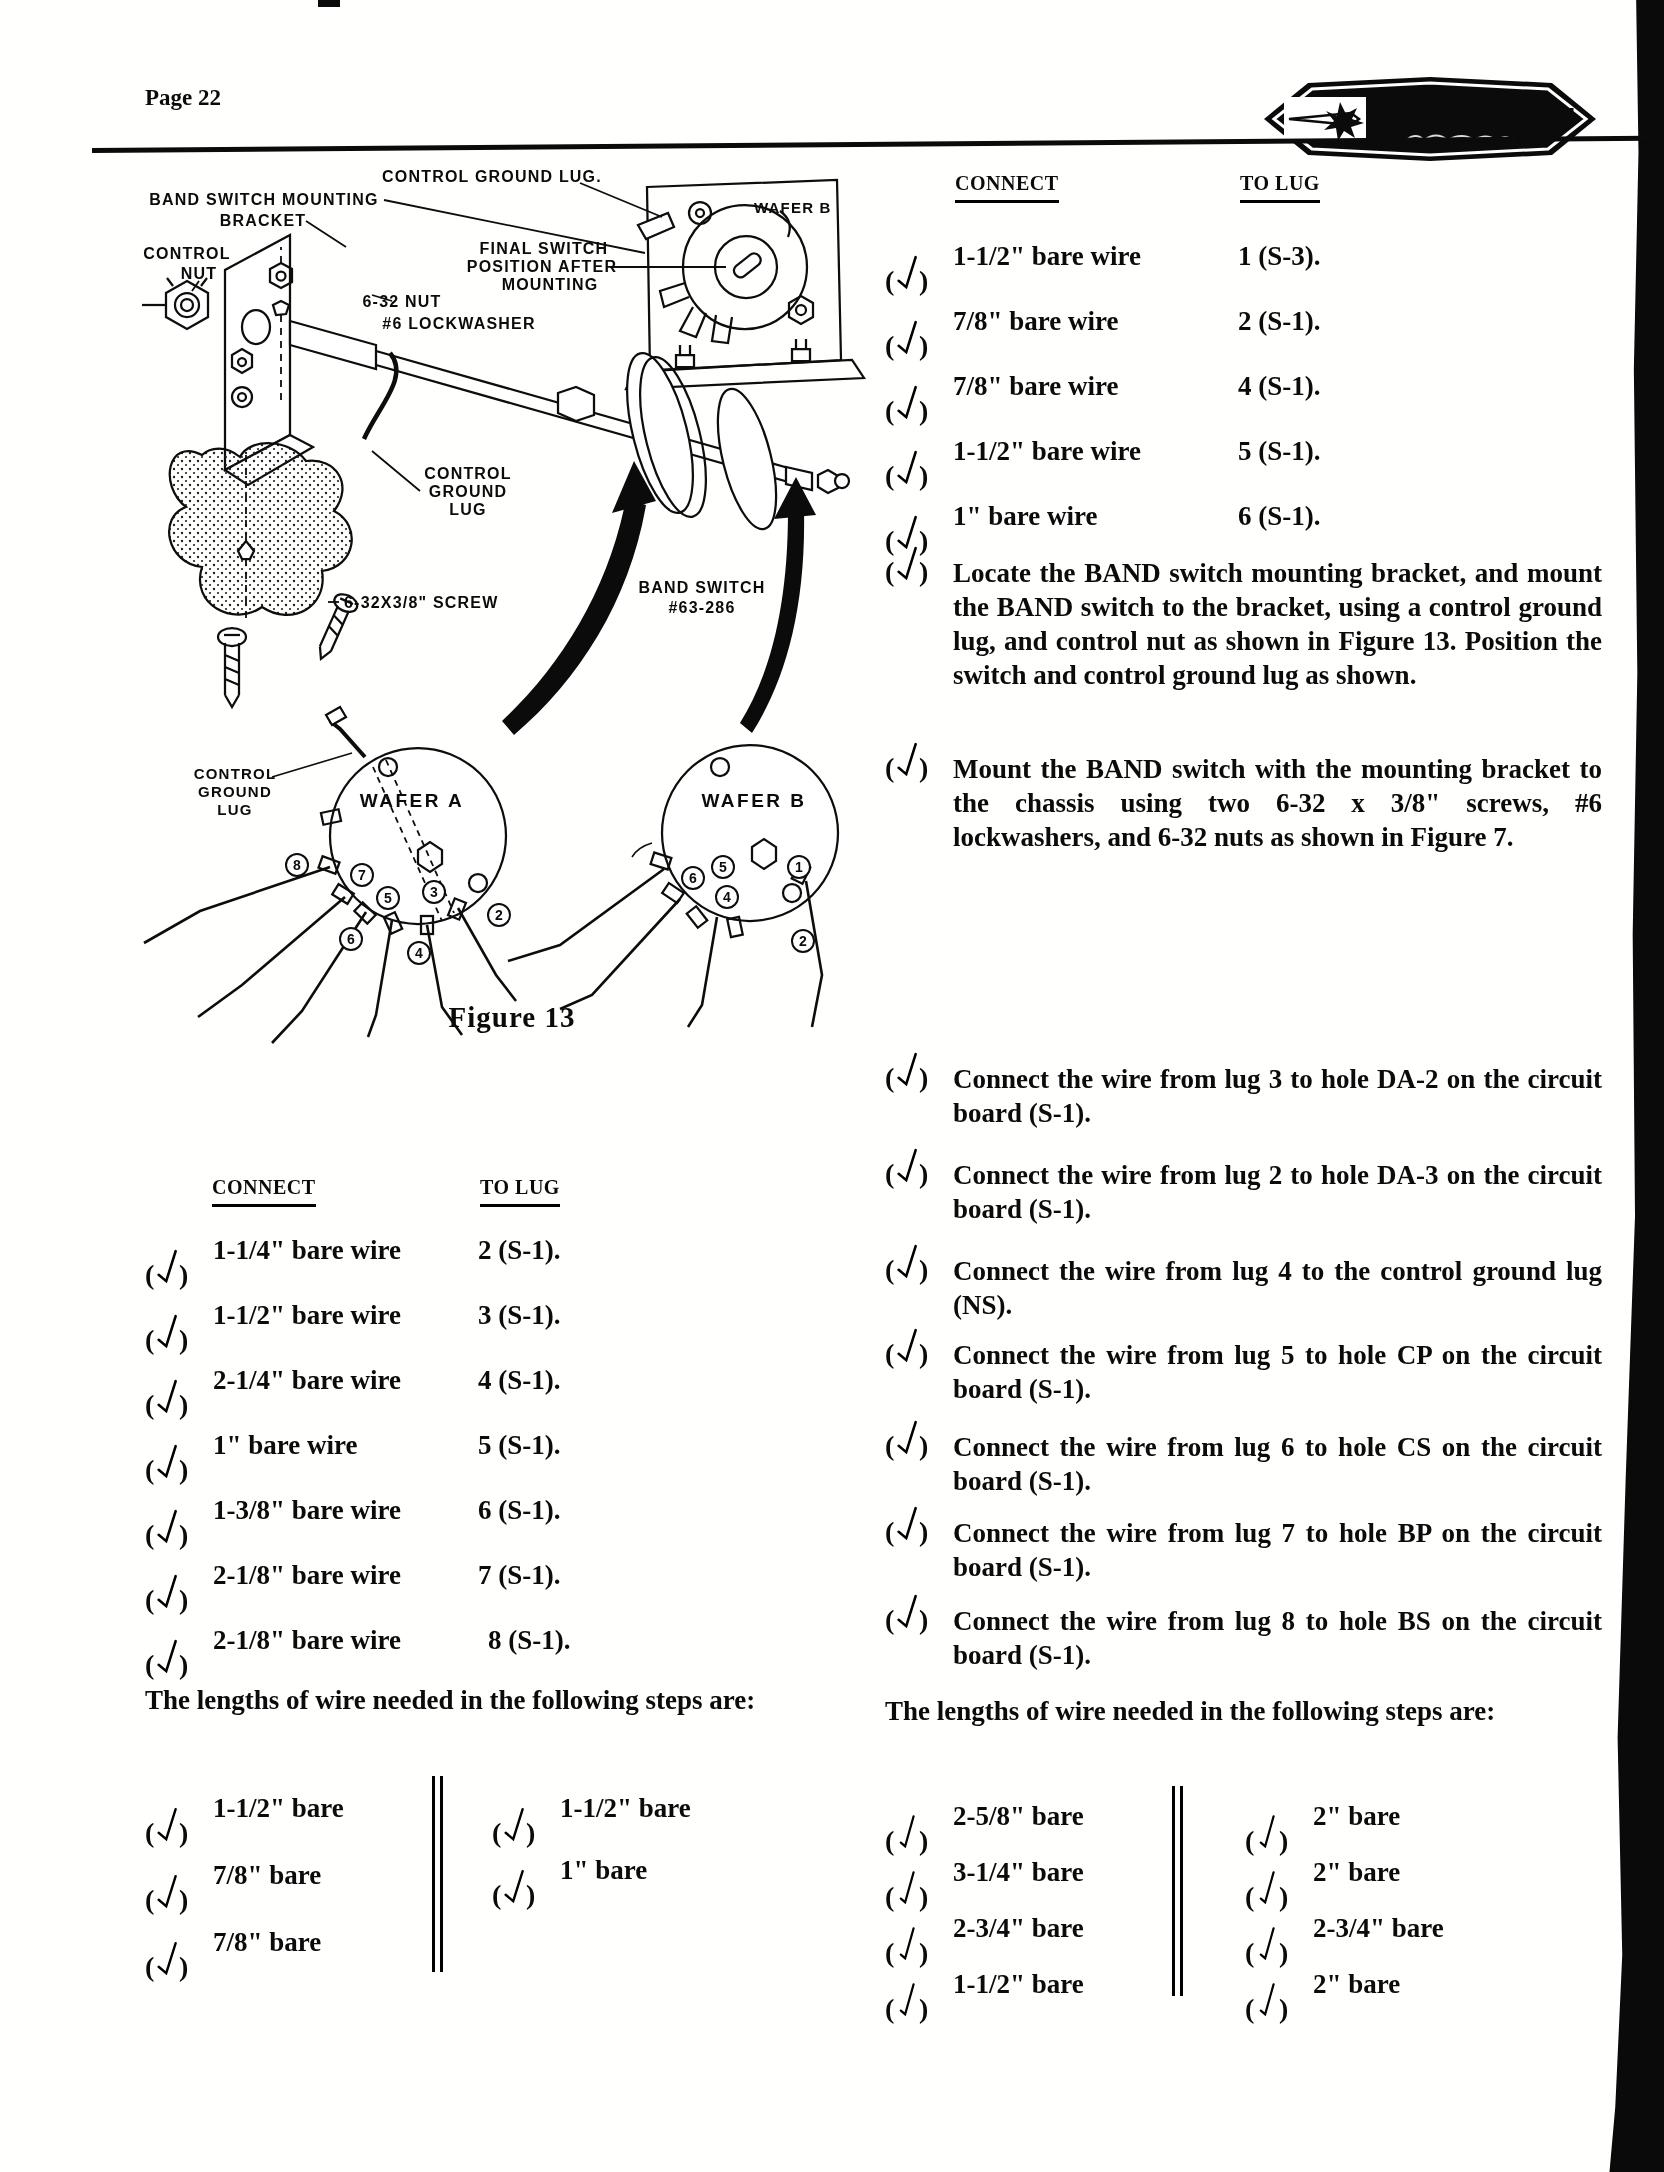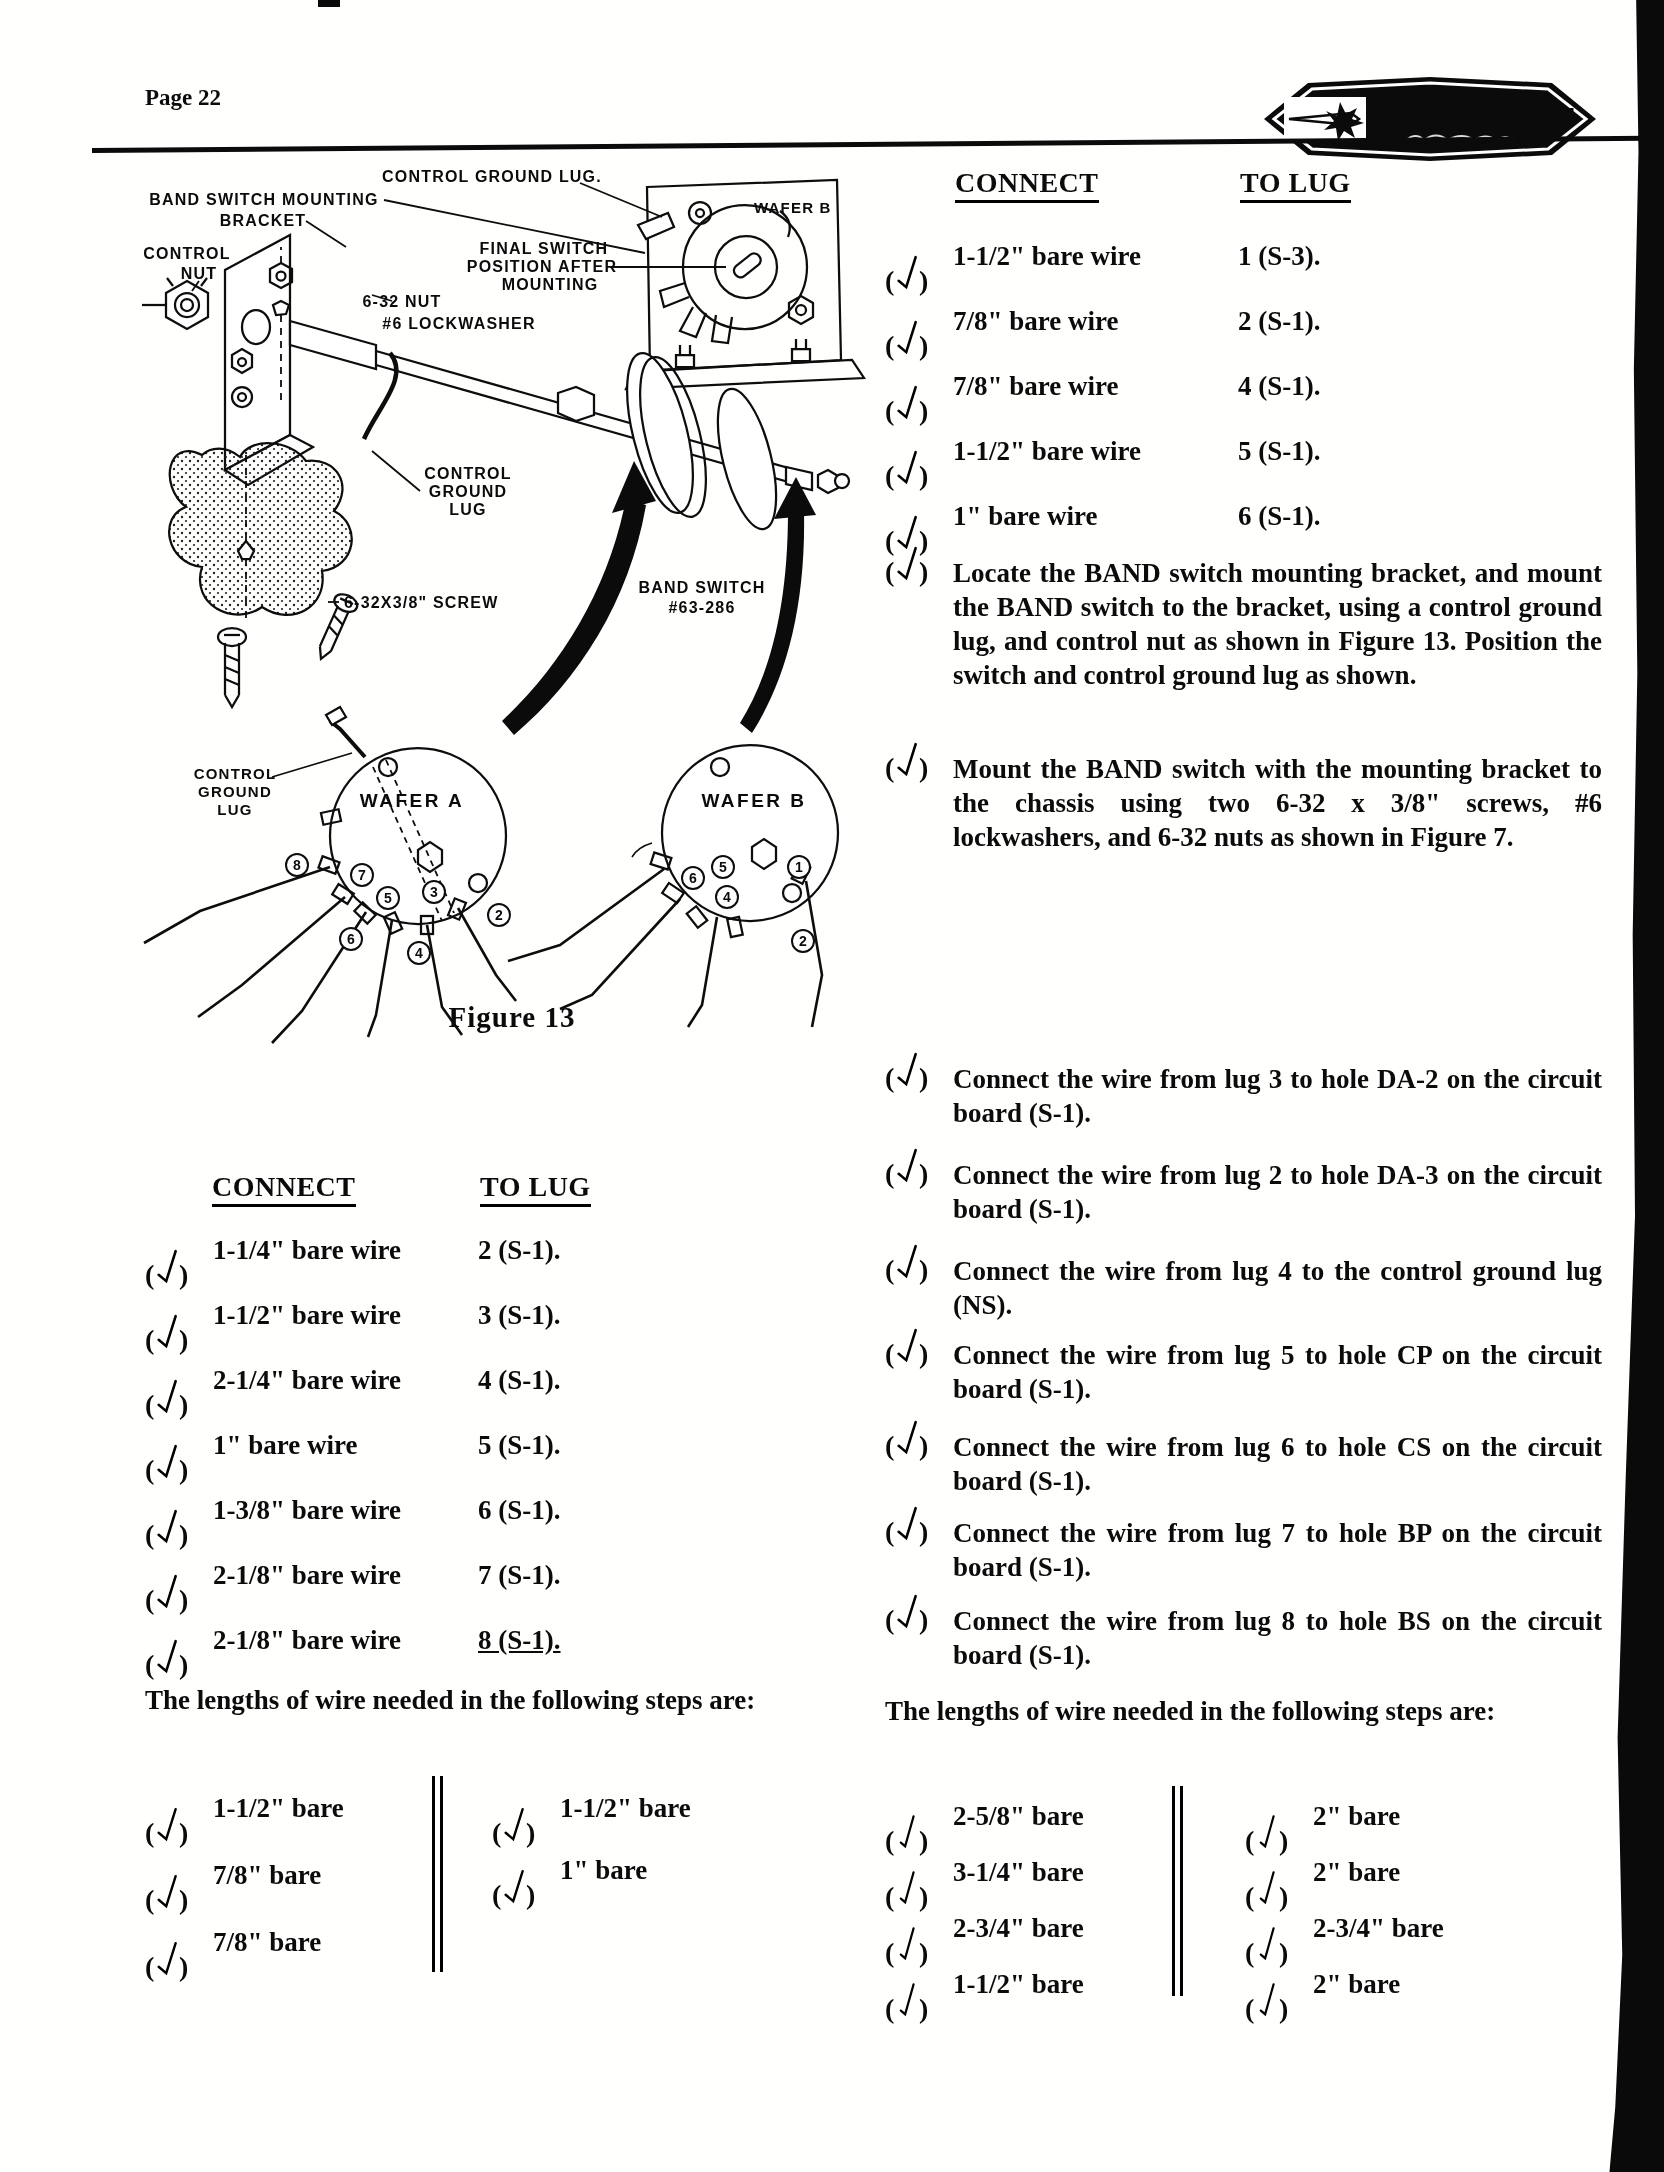--- a/index.html
+++ b/index.html
@@ -2,21 +2,21 @@
 <html><head>
 <meta charset="utf-8">
 <style>
   html,body{margin:0;padding:0;background:#e8e8e4;}
   .page{position:relative;width:1664px;height:2172px;background:#fffffe;overflow:hidden;
         font-family:"Liberation Serif",serif;color:#0b0b0b;}
   .t{position:absolute;font:700 27px/36px "Liberation Serif",serif;color:#0b0b0b;white-space:nowrap;}
   .wrap{white-space:normal;}
   .just{text-align:justify;}
   .jlast{text-align:justify;text-align-last:justify;}
-  .hdr{font-size:28px;line-height:30px;border-bottom:3px solid #000;padding-bottom:2px;letter-spacing:.5px;}
+  .hdr{font-size:20px;line-height:30px;border-bottom:3px solid #000;padding-bottom:2px;letter-spacing:.5px;}
   .rule{position:absolute;left:92px;top:148px;width:1556px;height:5px;background:#0b0b0b;
         transform:rotate(-0.45deg);transform-origin:left center;}
   .edge{position:absolute;right:0;top:0;width:58px;height:2172px;background:#0a0a0a;
         clip-path:polygon(52% 0,100% 0,100% 100%,6% 100%,16% 97%,28% 90%,20% 80%,34% 68%,50% 56%,46% 43%,54% 31%,48% 17%,56% 7%);}
   .topmark{position:absolute;left:318px;top:0;width:22px;height:7px;background:#0a0a0a;}
   
   .chk{position:absolute;}
   .pbox{position:relative;display:inline-block;width:58px;font:700 28px "Liberation Serif",serif;}
   .pbox .po{position:absolute;left:0;top:0;}
   .pbox .pc{position:absolute;left:34px;top:0;}
@@ -296,21 +296,21 @@
           <path d="M4,26 L11,33 L23,4" fill="none" stroke="#000" stroke-width="2.6" stroke-linecap="round"></path>
         </svg><span class="pc">)</span></span>
     <span class="rowtxt">2-1/8" bare wire</span>
     <span class="lugtxt" style="left:333px;">7 (S-1).</span>
   </div>
   <div class="chk t" style="left:145px;top:1622px;width:560px;">
     <span class="pbox"><span class="po">(</span><svg class="ckm" viewBox="0 0 26 38">
           <path d="M4,26 L11,33 L23,4" fill="none" stroke="#000" stroke-width="2.6" stroke-linecap="round"></path>
         </svg><span class="pc">)</span></span>
     <span class="rowtxt">2-1/8" bare wire</span>
-    <span class="lugtxt" style="left:333px;text-decoration:underline;">8 (S-1).</span>
+    <span class="lugtxt" style="left:343px;">8 (S-1).</span>
   </div>
 
   <div class="t wrap just" style="left:145px;top:1682px;width:702px;">The lengths of wire needed in the following steps are:</div>
 
   <div class="chk t" style="left:145px;top:1790px;">
     <span class="pbox"><span class="po">(</span><svg class="ckm" viewBox="0 0 26 38">
           <path d="M4,26 L11,33 L23,4" fill="none" stroke="#000" stroke-width="2.4" stroke-linecap="round"></path>
         </svg><span class="pc">)</span></span>
     <span class="rowtxt">1-1/2" bare</span>
   </div>

